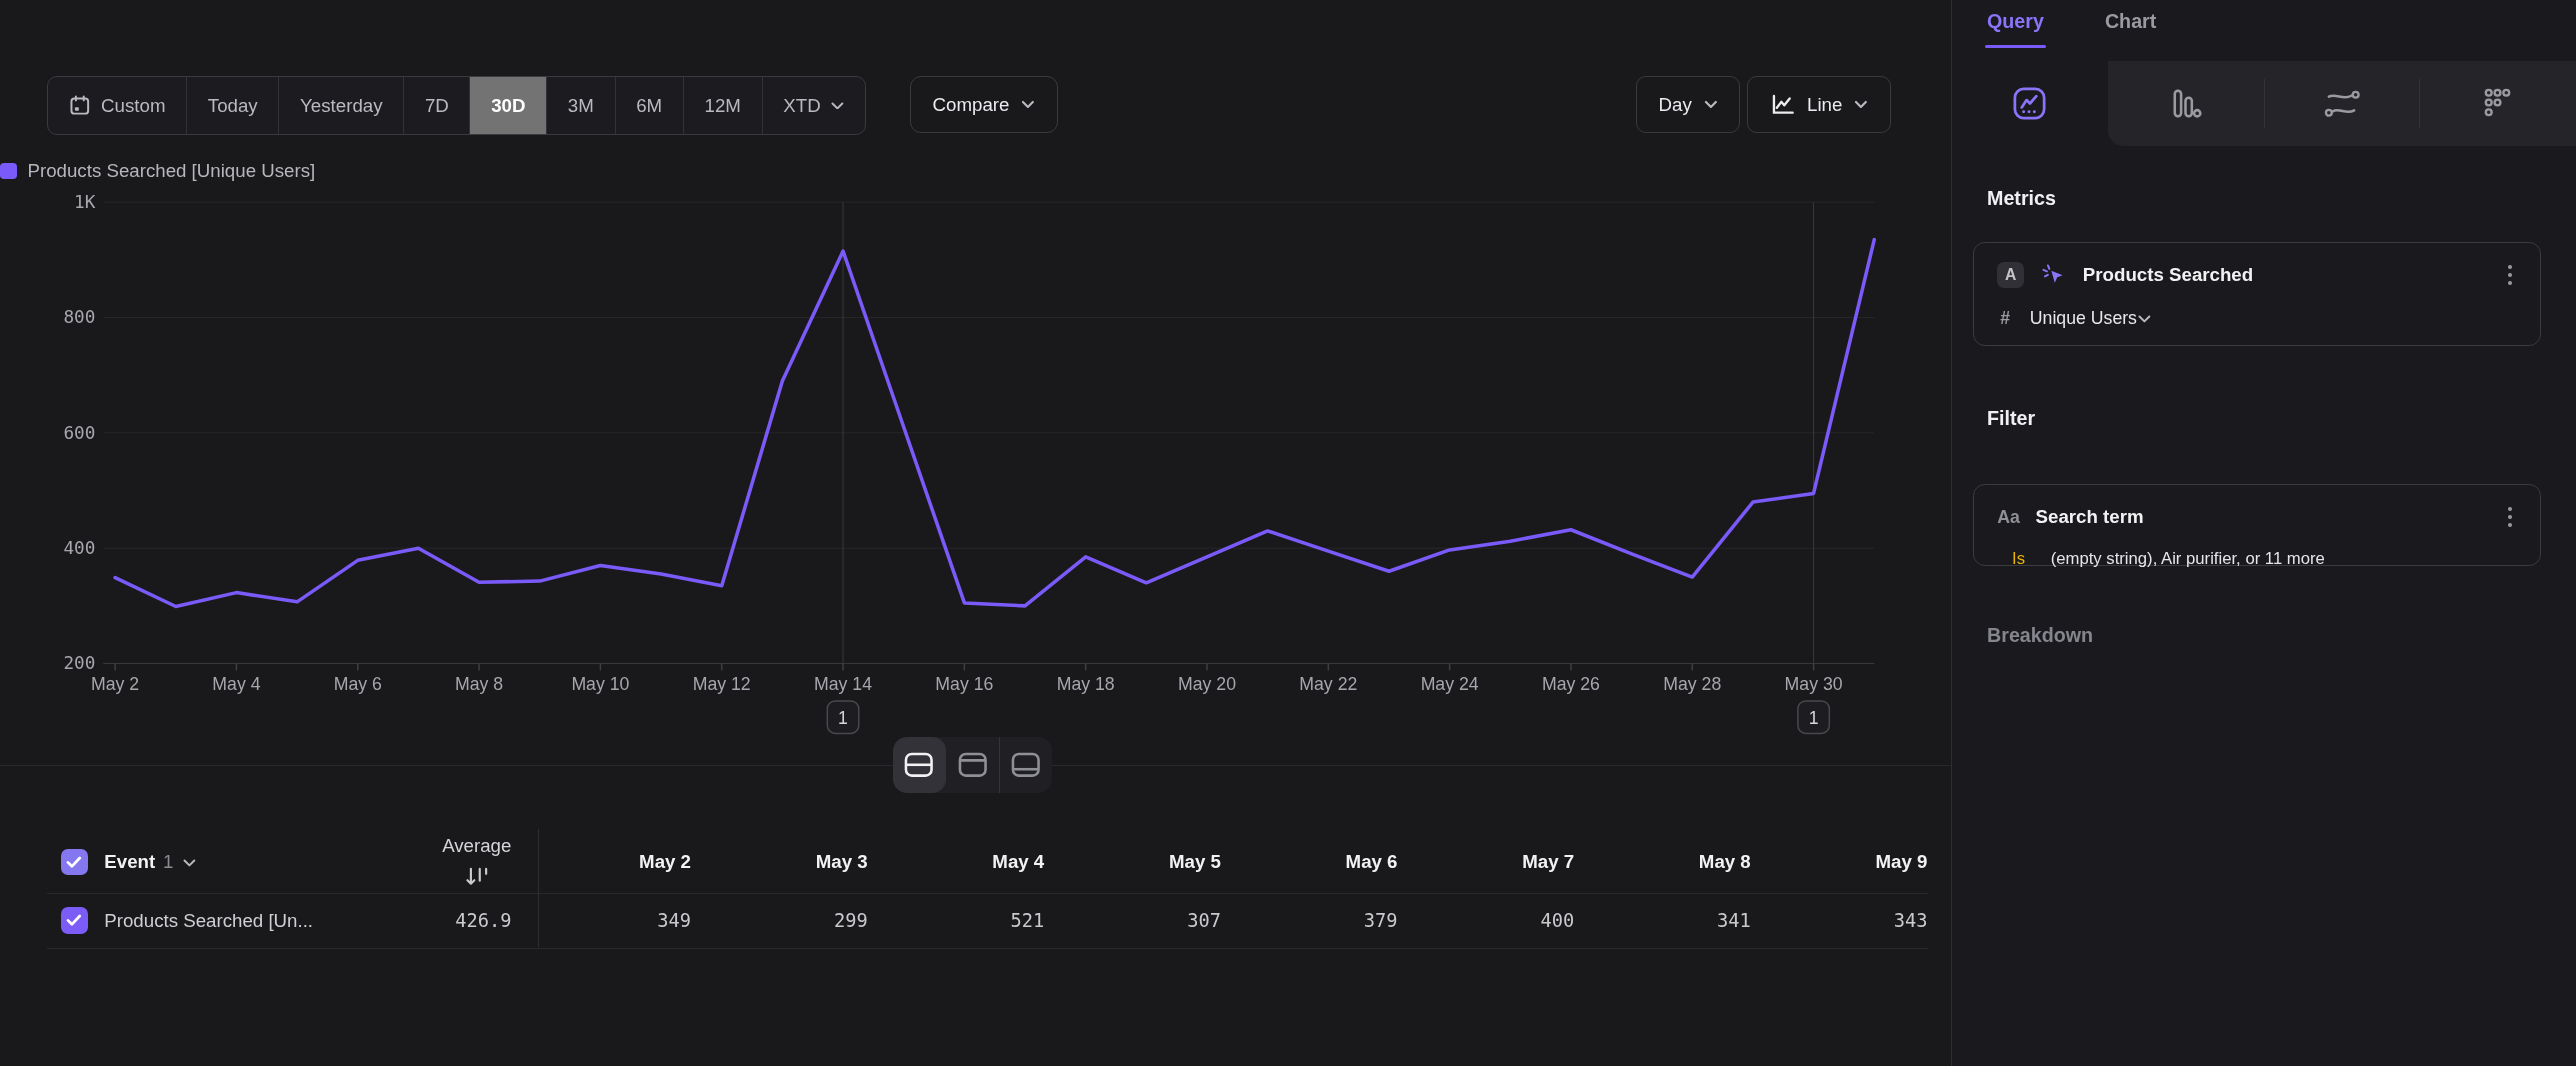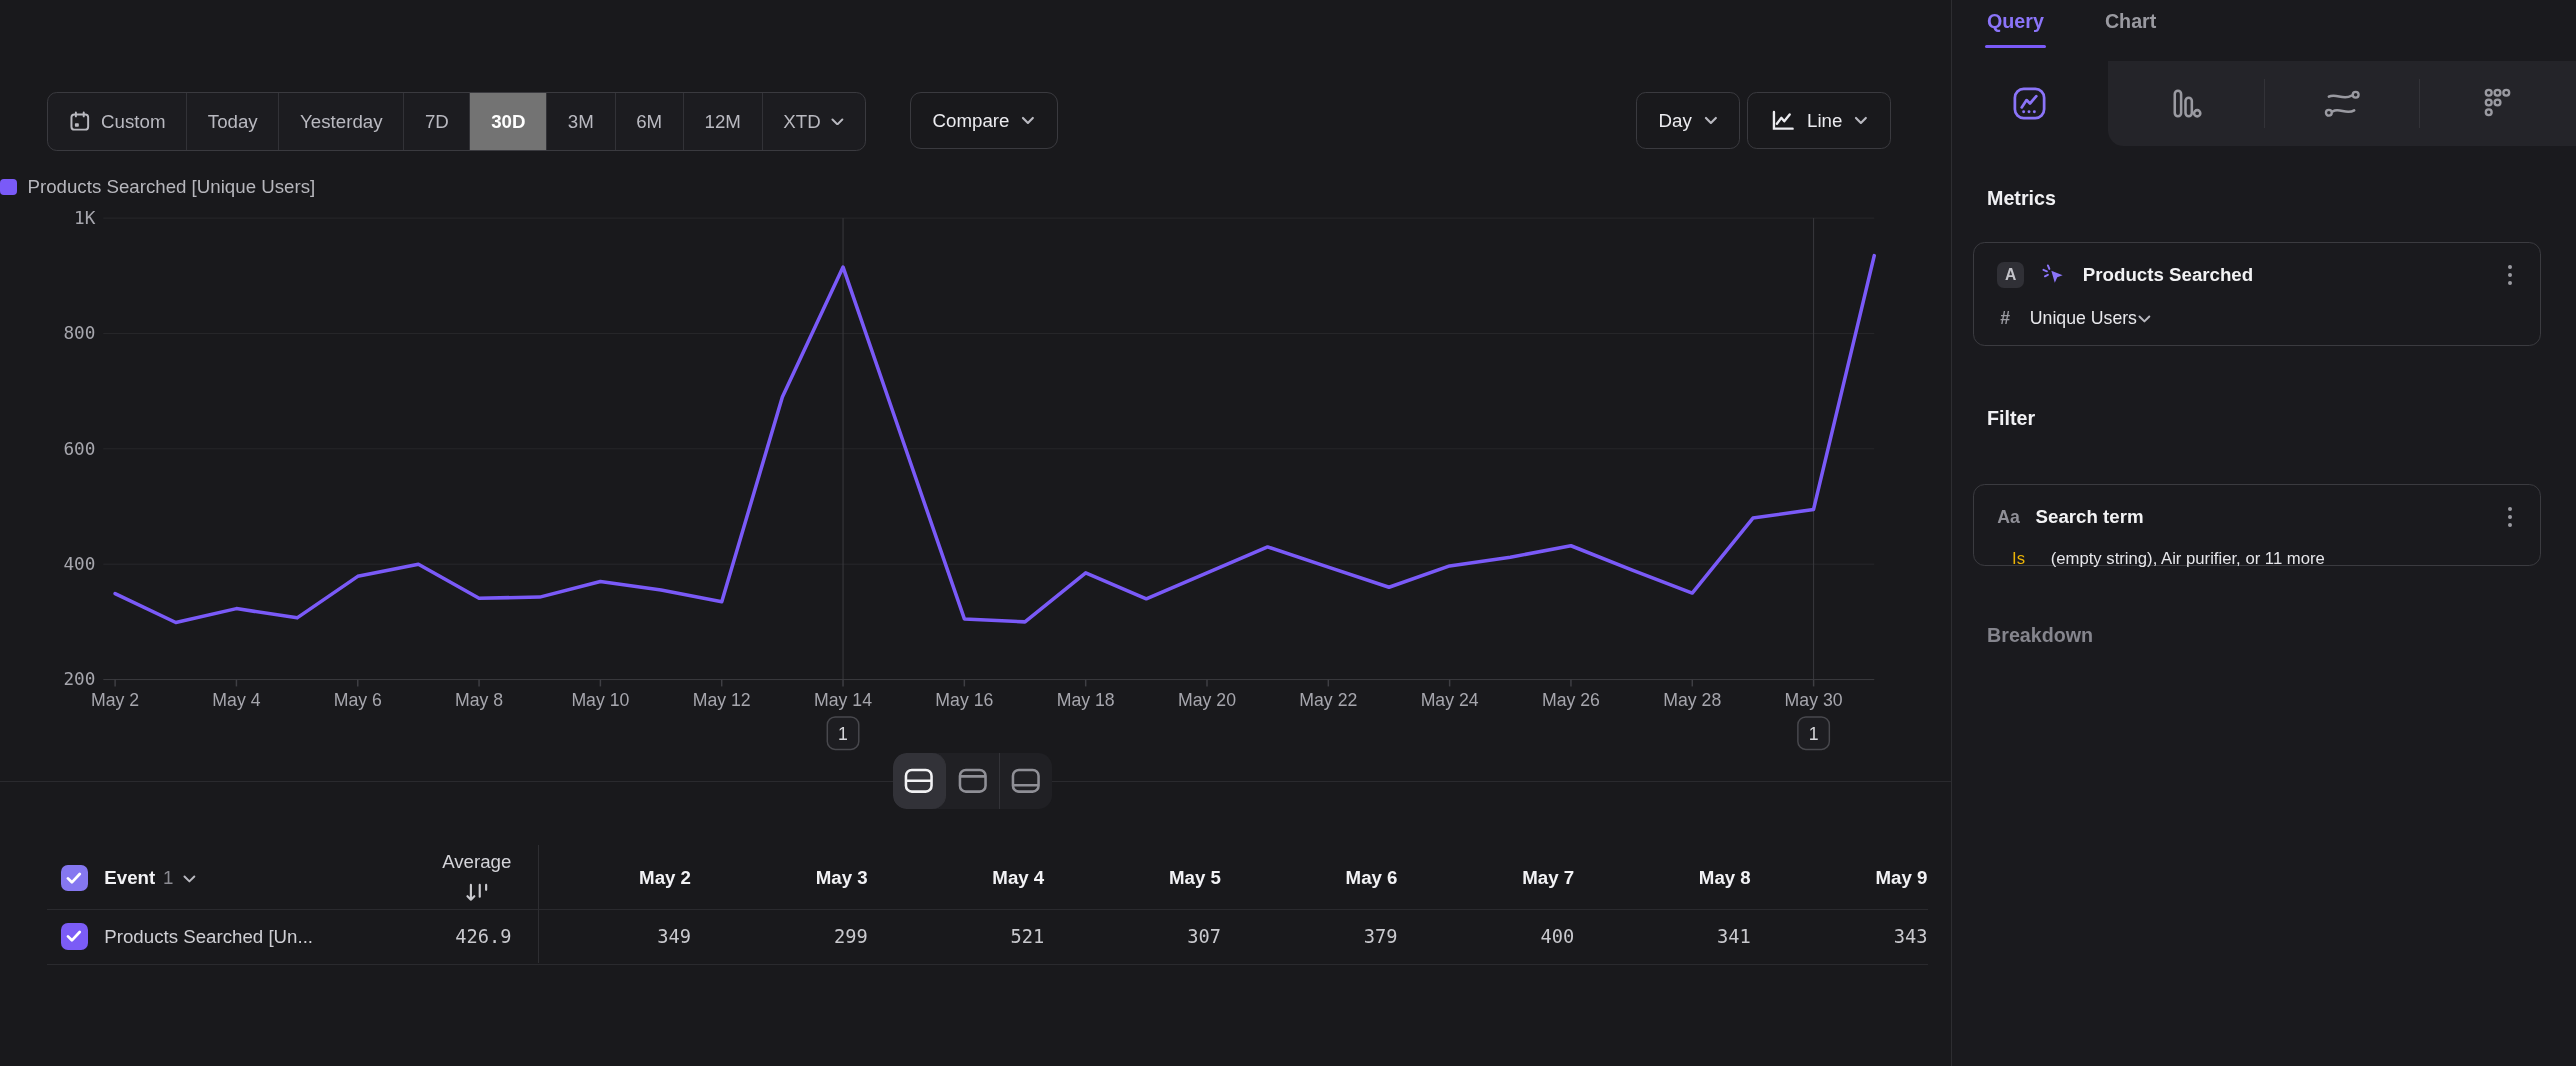--- a/index.html
+++ b/index.html
@@ -1,19 +1,19 @@
 <!DOCTYPE html>
 <html><head>
 <meta charset="utf-8">
 <style>
   html,body{margin:0;padding:0;background:#101012;}
   .app{position:relative;width:2576px;height:1067px;background:#19191c;overflow:hidden;
        font-family:"Liberation Sans",sans-serif;color:#e8e8ec;}
   .mono{font-family:"DejaVu Sans Mono",monospace;}
-  .main{position:absolute;left:0;top:16px;width:1951px;height:766px;background:#19191c;}
+  .main{position:absolute;left:0;top:0;width:1951px;height:766px;background:#19191c;}
   .panel{position:absolute;left:1952px;top:0;width:624px;height:1067px;background:#1a1a1e;}
   .panel-divider{position:absolute;left:1951px;top:0;width:1px;height:1067px;background:#2d2d31;}
 
   
   .range-group{position:absolute;left:47px;top:76px;height:57px;display:flex;align-items:stretch;
        border:1px solid #3a3a3f;border-radius:9.8px;overflow:hidden;background:#1c1c20;}
   .range-btn{display:flex;align-items:center;gap:10.8px;padding:0 20.7px;font-size:18.7px;color:#b9b9c0;
        border-right:1px solid #323237;cursor:pointer;white-space:nowrap;}
   .range-btn:last-child{border-right:none;}
   .range-btn.selected{background:#737373;color:#ffffff;font-weight:700;}

